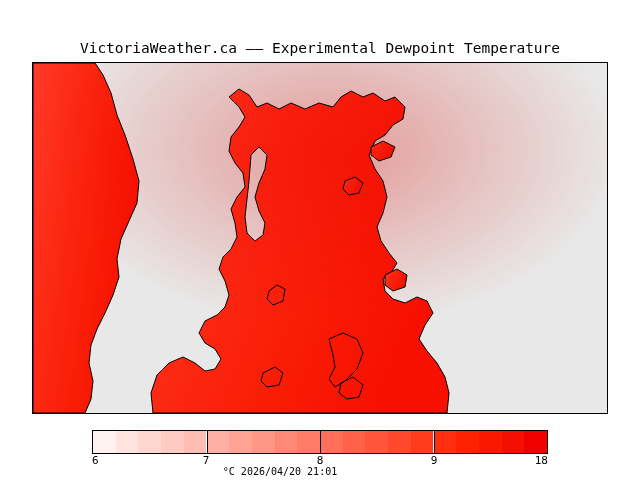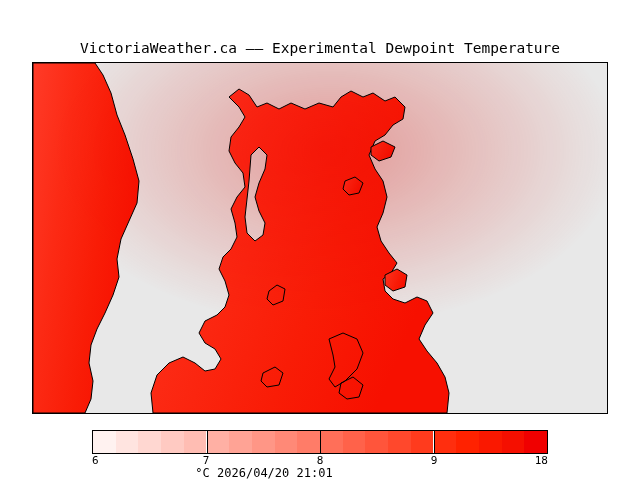--- a/index.html
+++ b/index.html
@@ -86,26 +86,26 @@
     white-space: nowrap;
   }
   .legend-label.left-edge {
     transform: none;
   }
   .legend-label.right-edge {
     transform: translateX(-100%);
   }
   #legend-caption {
     position: absolute;
-    left: 0;
+    left: 16px;
     top: 466px;
     width: 528px;
     text-align: center;
     font-family: "DejaVu Sans Mono", monospace;
-    font-size: 12px;
+    font-size: 10px;
     color: #000000;
     white-space: nowrap;
   }
 </style>
 </head>
 <body>
 
 <div id="page">
 
   <div id="title">VictoriaWeather.ca —— Experimental Dewpoint Temperature</div>

